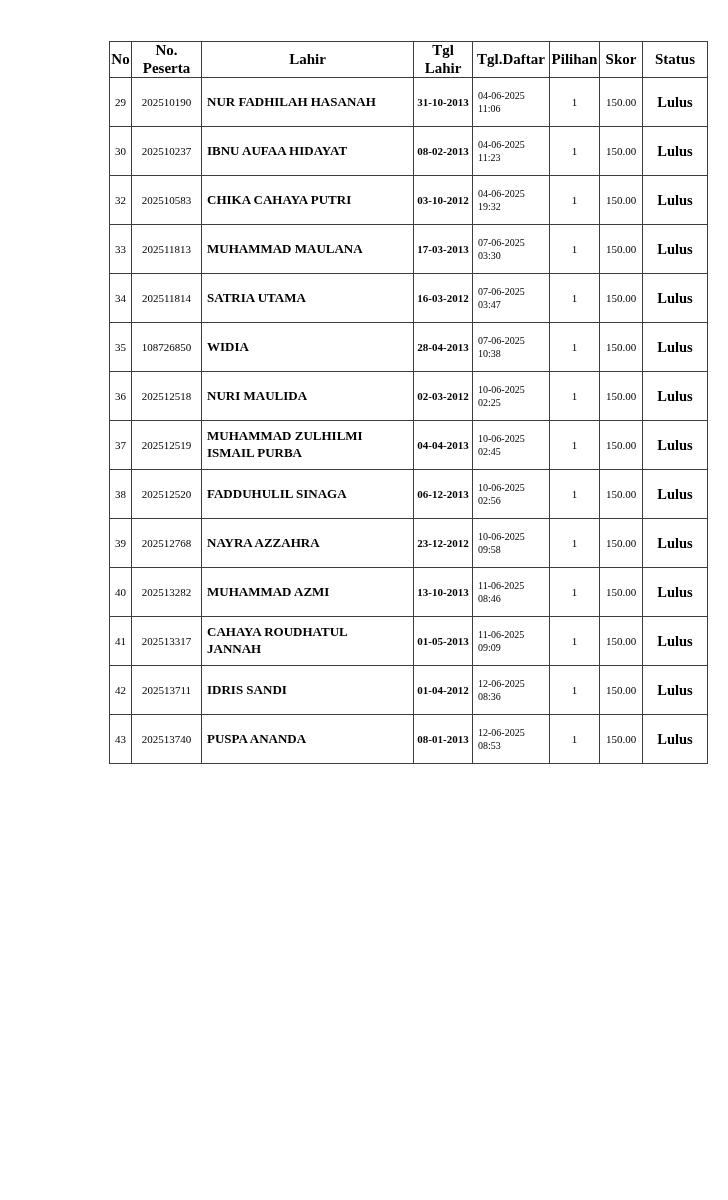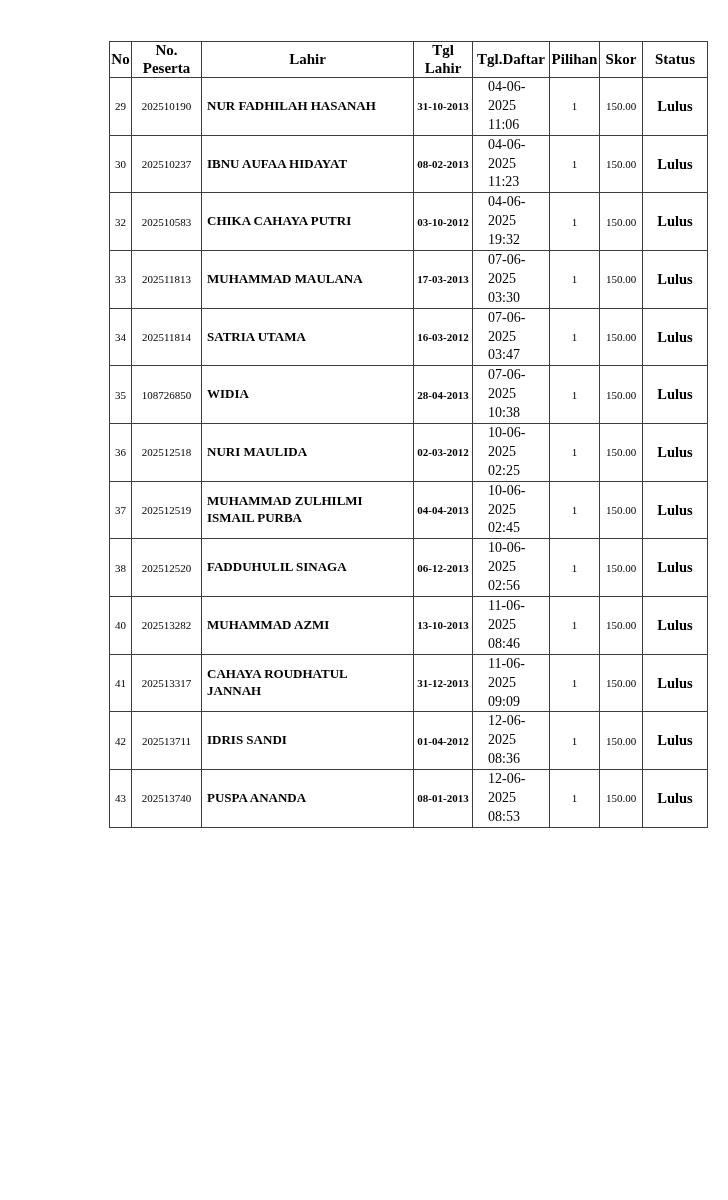--- a/index.html
+++ b/index.html
@@ -57,22 +57,22 @@
     font-weight: bold;
     font-size: 13px;
     line-height: 1.3;
   }
   td.c-tgl-lahir {
     font-weight: bold;
     font-size: 11px;
   }
   td.c-tgl-daftar {
     text-align: left;
-    padding-left: 15px;
-    font-size: 14px;
+    padding-left: 5px;
+    font-size: 10px;
     line-height: 1.35;
   }
   td.c-status {
     font-weight: bold;
     font-size: 14.5px;
   }
 </style>
 </head>
 <body>
 
@@ -219,37 +219,50 @@
           <td class="c-tgl-lahir">06-12-2013</td>
           <td class="c-tgl-daftar">
             <div>10-06-2025</div>
             <div>02:56</div>
           </td>
           <td class="c-pilihan-d">1</td>
           <td class="c-skor-d">150.00</td>
           <td class="c-status">Lulus</td>
         </tr>
         <tr>
+          <td class="c-no-d">39</td>
+          <td class="c-peserta-d">202512768</td>
+          <td class="c-nama">NAYRA AZZAHRA</td>
+          <td class="c-tgl-lahir">23-12-2012</td>
+          <td class="c-tgl-daftar">
+            <div>10-06-2025</div>
+            <div>09:58</div>
+          </td>
+          <td class="c-pilihan-d">1</td>
+          <td class="c-skor-d">150.00</td>
+          <td class="c-status">Lulus</td>
+        </tr>
+        <tr>
           <td class="c-no-d">40</td>
           <td class="c-peserta-d">202513282</td>
           <td class="c-nama">MUHAMMAD AZMI</td>
           <td class="c-tgl-lahir">13-10-2013</td>
           <td class="c-tgl-daftar">
             <div>11-06-2025</div>
             <div>08:46</div>
           </td>
           <td class="c-pilihan-d">1</td>
           <td class="c-skor-d">150.00</td>
           <td class="c-status">Lulus</td>
         </tr>
         <tr>
           <td class="c-no-d">41</td>
           <td class="c-peserta-d">202513317</td>
           <td class="c-nama">CAHAYA ROUDHATUL JANNAH</td>
-          <td class="c-tgl-lahir">31-12-2013</td>
+          <td class="c-tgl-lahir">01-05-2013</td>
           <td class="c-tgl-daftar">
             <div>11-06-2025</div>
             <div>09:09</div>
           </td>
           <td class="c-pilihan-d">1</td>
           <td class="c-skor-d">150.00</td>
           <td class="c-status">Lulus</td>
         </tr>
         <tr>
           <td class="c-no-d">42</td>

